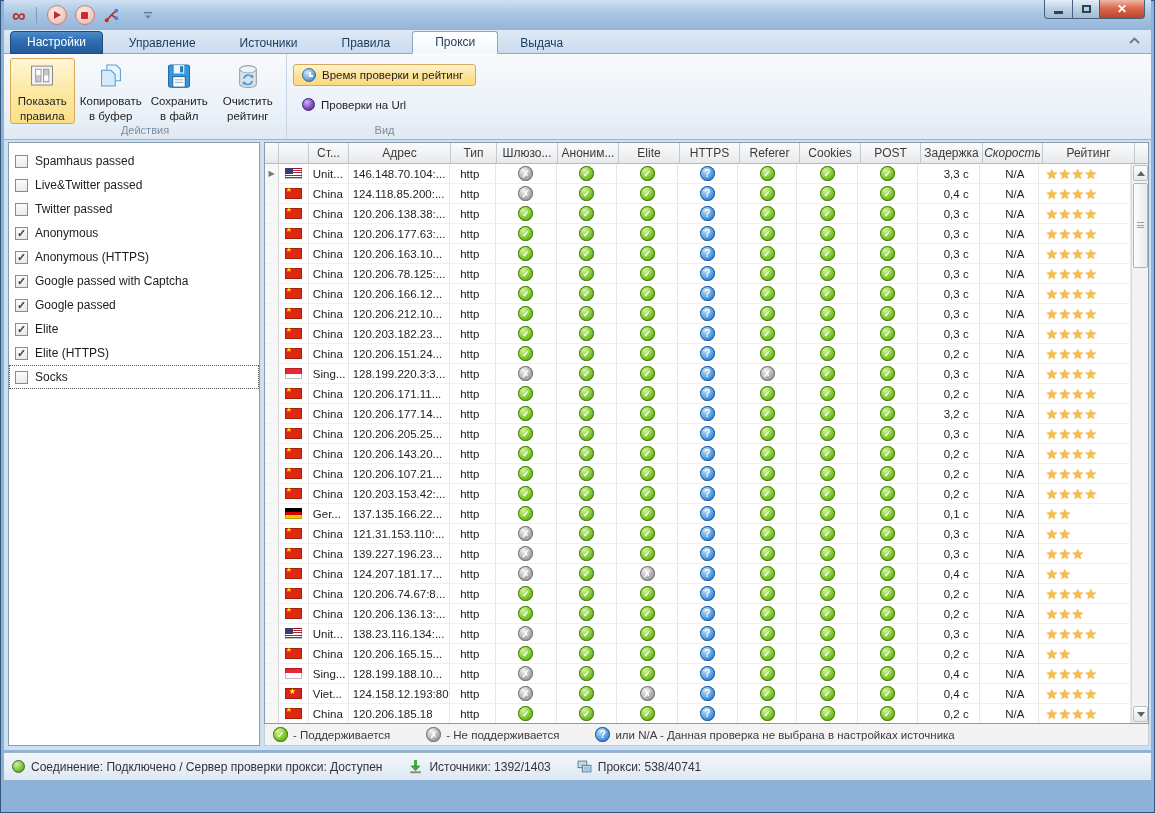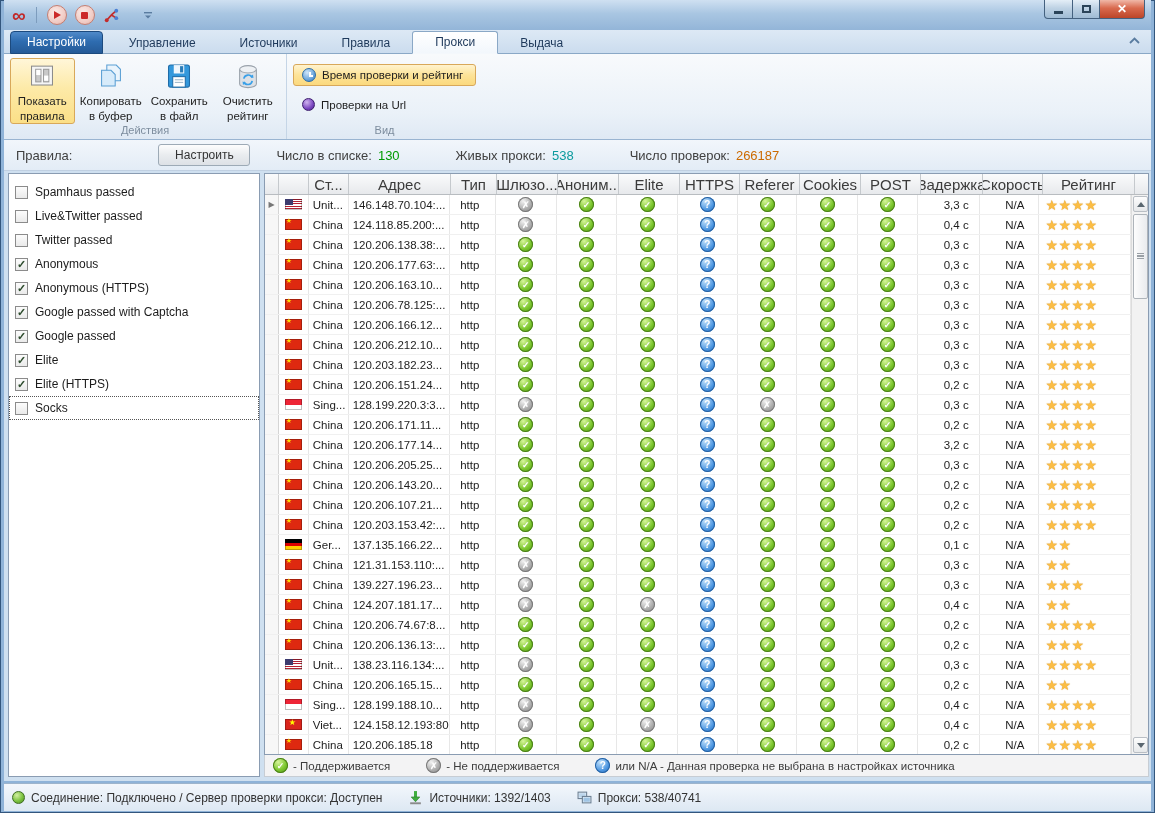--- a/index.html
+++ b/index.html
@@ -78,21 +78,21 @@
   .rules-panel { width:252px; background:#fff; border:1px solid #8a9cb2; height:604px; padding-top:6px; }
   .rule-item { display:flex; align-items:center; gap:7px; height:24px; padding:0 6px; font-size:12px; color:#1c1c1c; }
   .rule-item.focused { outline:1px dotted #555; outline-offset:-1px; }
   .cbx { width:13px; height:13px; border:1px solid #8b8b8b; background:linear-gradient(#fcfcfc,#eaeaea);
          display:flex; align-items:center; justify-content:center; font-size:11px; color:#2f4d2f; font-weight:bold; }
 
   
   .right-col { flex:1; display:flex; flex-direction:column; }
   .grid { position:relative; background:#fff; border:1px solid #8a9cb2; height:582px; overflow:hidden; }
   .ghead { display:flex; height:21px; background:linear-gradient(#fafbfc,#e7e9ec); border-bottom:1px solid #b8bcc0; }
-  .ghead .hc { border-right:1px solid #c5c9cd; font-size:15px; color:#3b3b3b; display:flex;
+  .ghead .hc { border-right:1px solid #c5c9cd; font-size:12px; color:#3b3b3b; display:flex;
                align-items:center; justify-content:center; overflow:hidden; white-space:nowrap; }
   .gbody { position:absolute; top:21px; bottom:0; left:0; right:17px; overflow:hidden; }
   .grow { display:flex; height:20px; border-bottom:1px solid #f0f0f0; }
   .gc { border-right:1px solid #e7e7e7; display:flex; align-items:center; overflow:hidden;
         white-space:nowrap; font-size:11.5px; color:#1d1d1d; }
   .gc.center { justify-content:center; }
   .gc.right { justify-content:flex-end; padding-right:10px; }
   .gc.txt { padding-left:4px; }
   .gc.marker { background:#f7f7f7; border-right:1px solid #d5d5d5; justify-content:center; color:#777; font-size:8px;}
   .flag { width:17px; height:11px; position:relative; box-shadow:inset 0 0 0 1px rgba(0,0,0,.25); flex:none; }
@@ -241,38 +241,20 @@
         </div>
         <div class="smallbtn">
           <span class="sphere"></span>
           <span>Проверки на Url</span>
         </div>
       </div>
       <div class="rgroup-label">Вид</div>
     </div>
   </div>
 
-  <div class="statsrow">
-    <span class="rules-label">Правила:</span>
-    <div class="cfg-btn">Настроить</div>
-    <div class="stats-items" id="stats-items">
-        <span class="stat-item">
-          <span>Число в списке:</span>
-          <span class="stat-val" style="color: rgb(0, 155, 0);">130</span>
-        </span>
-        <span class="stat-item">
-          <span>Живых прокси:</span>
-          <span class="stat-val" style="color: rgb(11, 154, 158);">538</span>
-        </span>
-        <span class="stat-item">
-          <span>Число проверок:</span>
-          <span class="stat-val" style="color: rgb(204, 106, 0);">266187</span>
-        </span>
-      </div>
-  </div>
 
   <div class="main">
     <div class="rules-panel" id="rules-panel">
         <div class="rule-item">
           <span class="cbx"></span>
           <span>Spamhaus passed</span>
         </div>
         <div class="rule-item">
           <span class="cbx"></span>
           <span>Live&amp;Twitter passed</span>
@@ -319,21 +301,21 @@
             <div class="hc" style="width: 102px;">Адрес</div>
             <div class="hc" style="width: 46px;">Тип</div>
             <div class="hc" style="width: 61px;">Шлюзо...</div>
             <div class="hc" style="width: 61px;">Аноним...</div>
             <div class="hc" style="width: 61px;">Elite</div>
             <div class="hc" style="width: 60px;">HTTPS</div>
             <div class="hc" style="width: 60px;">Referer</div>
             <div class="hc" style="width: 61px;">Cookies</div>
             <div class="hc" style="width: 60px;">POST</div>
             <div class="hc" style="width: 62px;">Задержка</div>
-            <div class="hc" style="width: 60px;">Скорость</div>
+            <div class="hc" style="width: 60px; font-style: italic;">Скорость</div>
             <div class="hc" style="width: 92px;">Рейтинг</div>
           </div>
         <div class="gbody" id="grid-body">
             <div class="grow">
               <div class="gc marker" style="width: 14px;">▶</div>
               <div class="gc center" style="width: 30px;">
                 <span class="flag us"></span>
               </div>
               <div class="gc txt" style="width: 40px;">Unit...</div>
               <div class="gc txt" style="width: 102px;">146.148.70.104:...</div>

